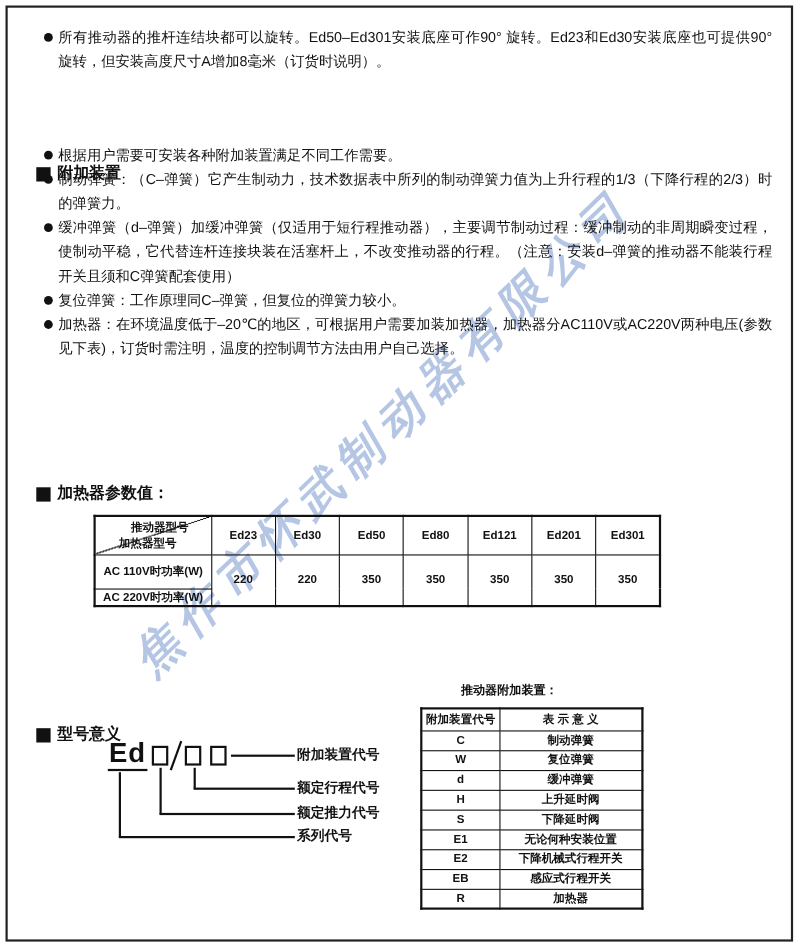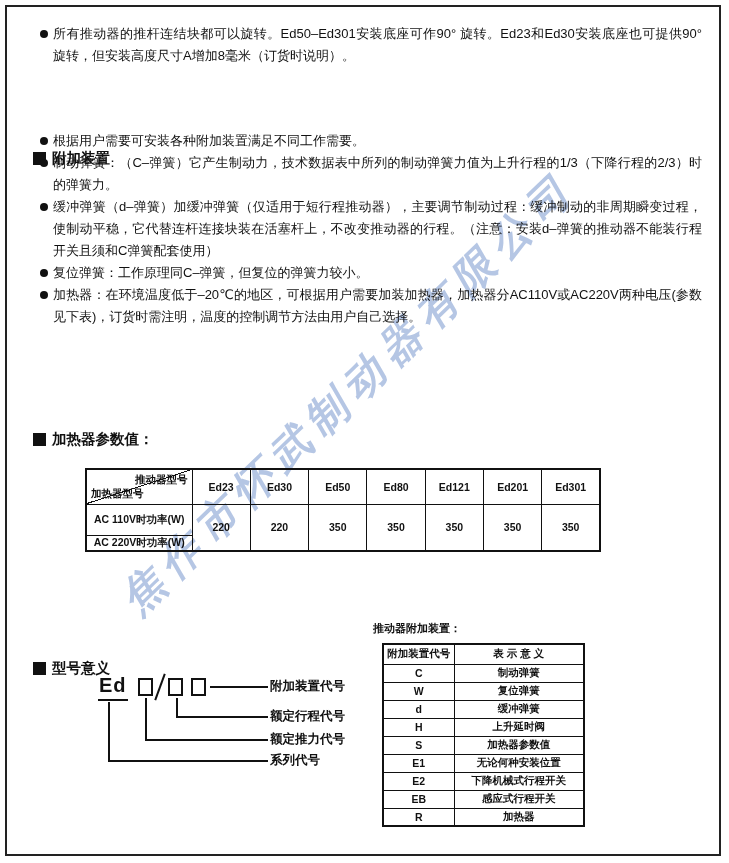--- a/index.html
+++ b/index.html
@@ -29,35 +29,35 @@
 
   
   table { border-collapse:collapse; table-layout:fixed; }
   .heater { position:absolute; left:85px; top:468px; width:514px; border:2px solid #111; }
   .heater td, .heater th { border:1px solid #111; font-size:10.5px; font-weight:600; text-align:center; padding:0; }
   .heater .hr1 td, .heater .hr1 th { height:35px; }
   .heater .hr2 td { height:31px;margin-left:30px; }
   .heater .hr3 td { height:16px; }
   .corner { position:relative;
     background:linear-gradient(to bottom right, transparent calc(50% - 1px), #111 calc(50% - 1px), #111 50%, transparent 50%); }
-  .corner .ct { position:absolute; top:3px; right:4px; }
-  .corner .cb { position:absolute; bottom:3px; left:4px;text-align:right; }
+  .corner .ct { position:absolute; top:3px; right:20px; }
+  .corner .cb { position:absolute; bottom:3px; left:21px;text-align:right; }
 
   
   .diagram { position:absolute; left:98px; top:672px; width:300px; height:110px; }
-  .ed { position:absolute; left:0; top:0; font-size:20px; line-height:26px; font-weight:bold; letter-spacing:1px; border-bottom:2px solid #111; padding:0 1px 1px 1px; }
+  .ed { position:absolute; left:0; top:0; font-size:25px; line-height:26px; font-weight:bold; letter-spacing:1px; border-bottom:2px solid #111; padding:0 1px 1px 1px; }
   .bx { position:absolute; top:6px; width:15px; height:18px; border:2px solid #111; background:#fff; }
   .bx1 { left:40px; } .bx2 { left:70px; } .bx3 { left:93px; }
   .slash { position:absolute; left:61px; top:1px; width:2px; height:28px; background:#111; transform:rotate(20deg); }
   .dl { position:absolute; background:#111; }
   .lb { position:absolute; left:172px; font-size:12.5px; font-weight:bold; white-space:nowrap; line-height:14px; }
 
   
   .addon-block { position:absolute; left:373px; top:620px; width:215px; }
-  .addon-title { font-size:11px; font-weight:600; line-height:16px; }
+  .addon-title { font-size:11px; font-weight:600; line-height:16px;margin-left:46px; }
   .codes { width:201px; margin:7px 0 0 9px; border:2px solid #111; }
   .codes th, .codes td { border:1px solid #111; font-size:10.5px; font-weight:600; text-align:center; padding:0; }
   .codes th { height:20px; }
   .codes td { height:18px; }
   .codes col.c1 { width:71px; } .codes col.c2 { width:130px; }
   .heater col.hc0 { width:106px; } .heater col.hcn { width:58.3px; }
 </style>
 </head>
 <body>
 
@@ -93,21 +93,21 @@
     <div class="li">
       <span class="dot"></span>
       <span class="txt">复位弹簧：工作原理同C–弹簧，但复位的弹簧力较小。</span>
     </div>
     <div class="li">
       <span class="dot"></span>
       <span class="txt">加热器：在环境温度低于–20℃的地区，可根据用户需要加装加热器，加热器分AC110V或AC220V两种电压(参数见下表)，订货时需注明，温度的控制调节方法由用户自己选择。</span>
     </div>
   </div>
 
-  <div class="sec" style="top:429px;text-align:right;">
+  <div class="sec" style="top:439px;text-align:right;">
     <span class="sq"></span>
     <span>加热器参数值：</span>
   </div>
 
   <table class="heater">
     <colgroup>
       <col class="hc0">
         <col class="hcn">
         <col class="hcn">
         <col class="hcn">
@@ -198,21 +198,21 @@
       <tr>
         <td>d</td>
         <td>缓冲弹簧</td>
       </tr>
       <tr>
         <td>H</td>
         <td>上升延时阀</td>
       </tr>
       <tr>
         <td>S</td>
-        <td>加热器参数值</td>
+        <td>下降延时阀</td>
       </tr>
       <tr>
         <td>E1</td>
         <td>无论何种安装位置</td>
       </tr>
       <tr>
         <td>E2</td>
         <td>下降机械式行程开关</td>
       </tr>
       <tr>

